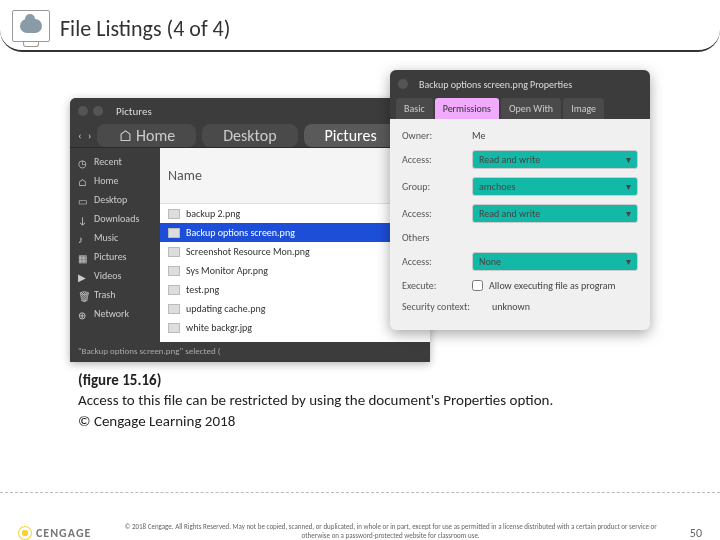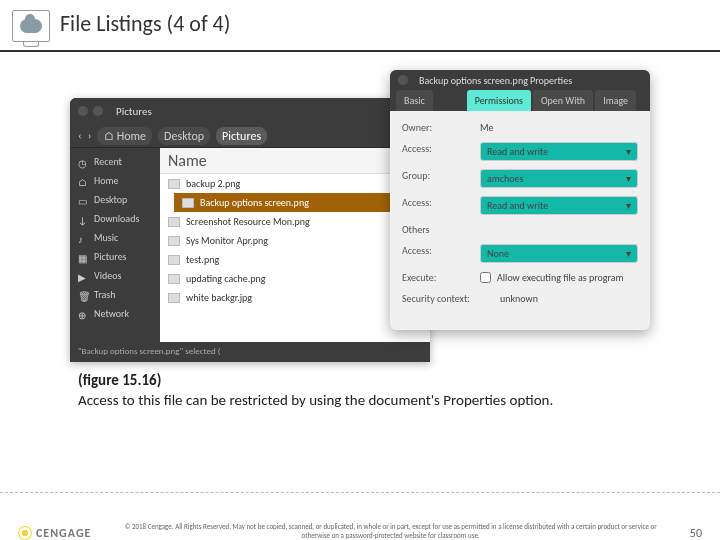--- a/index.html
+++ b/index.html
@@ -1,55 +1,55 @@
 <!DOCTYPE html>
 <html><head>
 <meta charset="utf-8">
 <style>
   * { box-sizing: border-box; margin: 0; padding: 0; }
   body { width: 720px; height: 540px; font-family: Calibri, Arial, sans-serif; background: #fff; position: relative; }
   
-  .slide-header { display: flex; align-items: flex-start; padding: 10px 16px 8px 12px; border-bottom: 2px solid #333; }
+  .slide-header { display: flex; align-items: flex-end; padding: 10px 16px 8px 12px; border-bottom: 2px solid #333; border-radius: 22px; }
   .cloud-icon { width: 38px; height: 32px; border: 1px solid #999; border-radius: 2px; display: flex; align-items: center; justify-content: center; margin-right: 10px; background: #fff; position: relative; }
   .cloud-icon::after { content: ""; position: absolute; bottom: -6px; left: 50%; transform: translateX(-50%); width: 14px; height: 4px; border: 1px solid #999; border-top: none; border-radius: 0 0 3px 3px; }
   .cloud-shape { width: 22px; height: 14px; background: #8a9ba8; border-radius: 50px; position: relative; }
   .cloud-shape::before { content: ""; position: absolute; width: 10px; height: 10px; background: #8a9ba8; border-radius: 50%; top: -5px; left: 5px; }
   .slide-title { font-size: 22px; color: #333; font-weight: 400; }
   
   .figure-area { position: relative; margin: 18px auto 0; width: 580px; height: 280px; }
   
   
   .fm-window { position: absolute; top: 28px; left: 0; width: 360px; height: 264px; background: #3c3c3c; border-radius: 6px 6px 0 0; box-shadow: 0 2px 8px rgba(0,0,0,0.3); overflow: hidden; }
   .fm-titlebar { height: 26px; background: #3c3c3c; display: flex; align-items: center; padding: 0 8px; }
   .win-btn { width: 10px; height: 10px; border-radius: 50%; background: #555; margin-right: 5px; }
   .fm-title { color: #ddd; font-size: 11px; margin-left: 8px; }
   .fm-toolbar { height: 24px; background: #3c3c3c; display: flex; align-items: center; padding: 0 8px; gap: 6px; border-bottom: 1px solid #2a2a2a; }
   .fm-toolbar .nav-btn { color: #ccc; font-size: 11px; }
-  .crumb { color: #ccc; font-size: 12px; padding: 2px 6px; background: #4a4a4a; border-radius: 8px; }
+  .crumb { color: #ccc; font-size: 16px; padding: 2px 21px; background: #4a4a4a; border-radius: 8px; }
   .crumb.active { background: #5a5a5a; color: #fff; }
   .fm-body { display: flex; height: calc(100% - 70px); background: #fafafa; }
   .fm-sidebar { width: 90px; background: #3c3c3c; padding: 4px 0; }
   .sb-item { display: flex; align-items: center; padding: 3px 8px; color: #ccc; font-size: 10px; gap: 6px; }
   .sb-icon { width: 10px; height: 10px; display: inline-block; }
   .fm-list { flex: 1; background: #fff; }
-  .list-header { font-size: 16px; color: #555; padding: 3px 8px; border-bottom: 1px solid #ddd; background: #f5f5f5; }
+  .list-header { font-size: 14px; color: #555; padding: 19px 8px; border-bottom: 1px solid #ddd; background: #f5f5f5; }
   .file-row { display: flex; align-items: center; padding: 3px 8px; font-size: 10px; color: #333; gap: 6px; }
-  .file-row.selected { background: #a16207; color: #fff; margin-left: 14px; }
+  .file-row.selected { background: #1d4ed8; color: #fff; }
   .file-ico { width: 12px; height: 10px; background: #ddd; border: 1px solid #bbb; display: inline-block; }
   .fm-status { height: 20px; background: #3c3c3c; color: #aaa; font-size: 9px; padding: 3px 8px; }
   
   
   .prop-window { position: absolute; top: 0; right: 0; width: 260px; height: 260px; background: #f0f0f0; border-radius: 6px; box-shadow: 0 4px 14px rgba(0,0,0,0.35); overflow: hidden; }
-  .prop-titlebar { height: 20px; background: #3c3c3c; display: flex; align-items: center; padding: 0 8px; }
+  .prop-titlebar { height: 28px; background: #3c3c3c; display: flex; align-items: center; padding: 0 8px; }
   .prop-title { color: #ddd; font-size: 10px; margin-left: 6px; }
   .prop-tabs { display: flex; background: #3c3c3c; padding: 0 6px; gap: 2px; }
   .prop-tab { font-size: 10px; padding: 4px 8px; background: #4a4a4a; color: #ccc; border-radius: 3px 3px 0 0; }
-  .prop-tab.active { background: #5eead4; color: #333; margin-left: 32px; }
+  .prop-tab.active { background: #f0abfc; color: #333; }
   .prop-body { padding: 10px 12px; font-size: 10px; color: #444; }
-  .prop-row { display: flex; align-items: flex-start; margin-bottom: 8px; gap: 8px; }
+  .prop-row { display: flex; align-items: center; margin-bottom: 8px; }
   .prop-label { width: 70px; color: #555; }
   .prop-val { flex: 1; }
   .prop-select { flex: 1; background: #14b8a6; border: 1px solid #ccc; border-radius: 3px; padding: 2px 6px; font-size: 10px; display: flex; justify-content: space-between; align-items: center; }
   .prop-check { display: flex; align-items: center; gap: 6px; }
   .prop-check input { width: 11px; height: 11px; }
   
   
   .caption { margin: 20px 0 0 78px; font-size: 15px; line-height: 1.35; color: #222; }
   .caption .fig-no { font-weight: 700; }
   
@@ -217,20 +217,21 @@
           <span class="prop-label" style="width:90px">Security context:</span>
           <span class="prop-val">unknown</span>
         </div>
     </div>
   </div>
 </div>
 
 <div class="caption">
   <div class="fig-no">(figure 15.16)</div>
   <div>Access to this file can be restricted by using the document's Properties option.</div>
+  <div>© Cengage Learning 2018</div>
 </div>
 
 <div class="footer">
   <div class="cengage-logo">
     <span class="sun"></span>
     <span>CENGAGE</span>
   </div>
   <div class="copyright">© 2018 Cengage. All Rights Reserved. May not be copied, scanned, or duplicated, in whole or in part, except for use as permitted in a license distributed with a certain product or service or otherwise on a password-protected website for classroom use.</div>
   <div class="page-num">50</div>
 </div>

